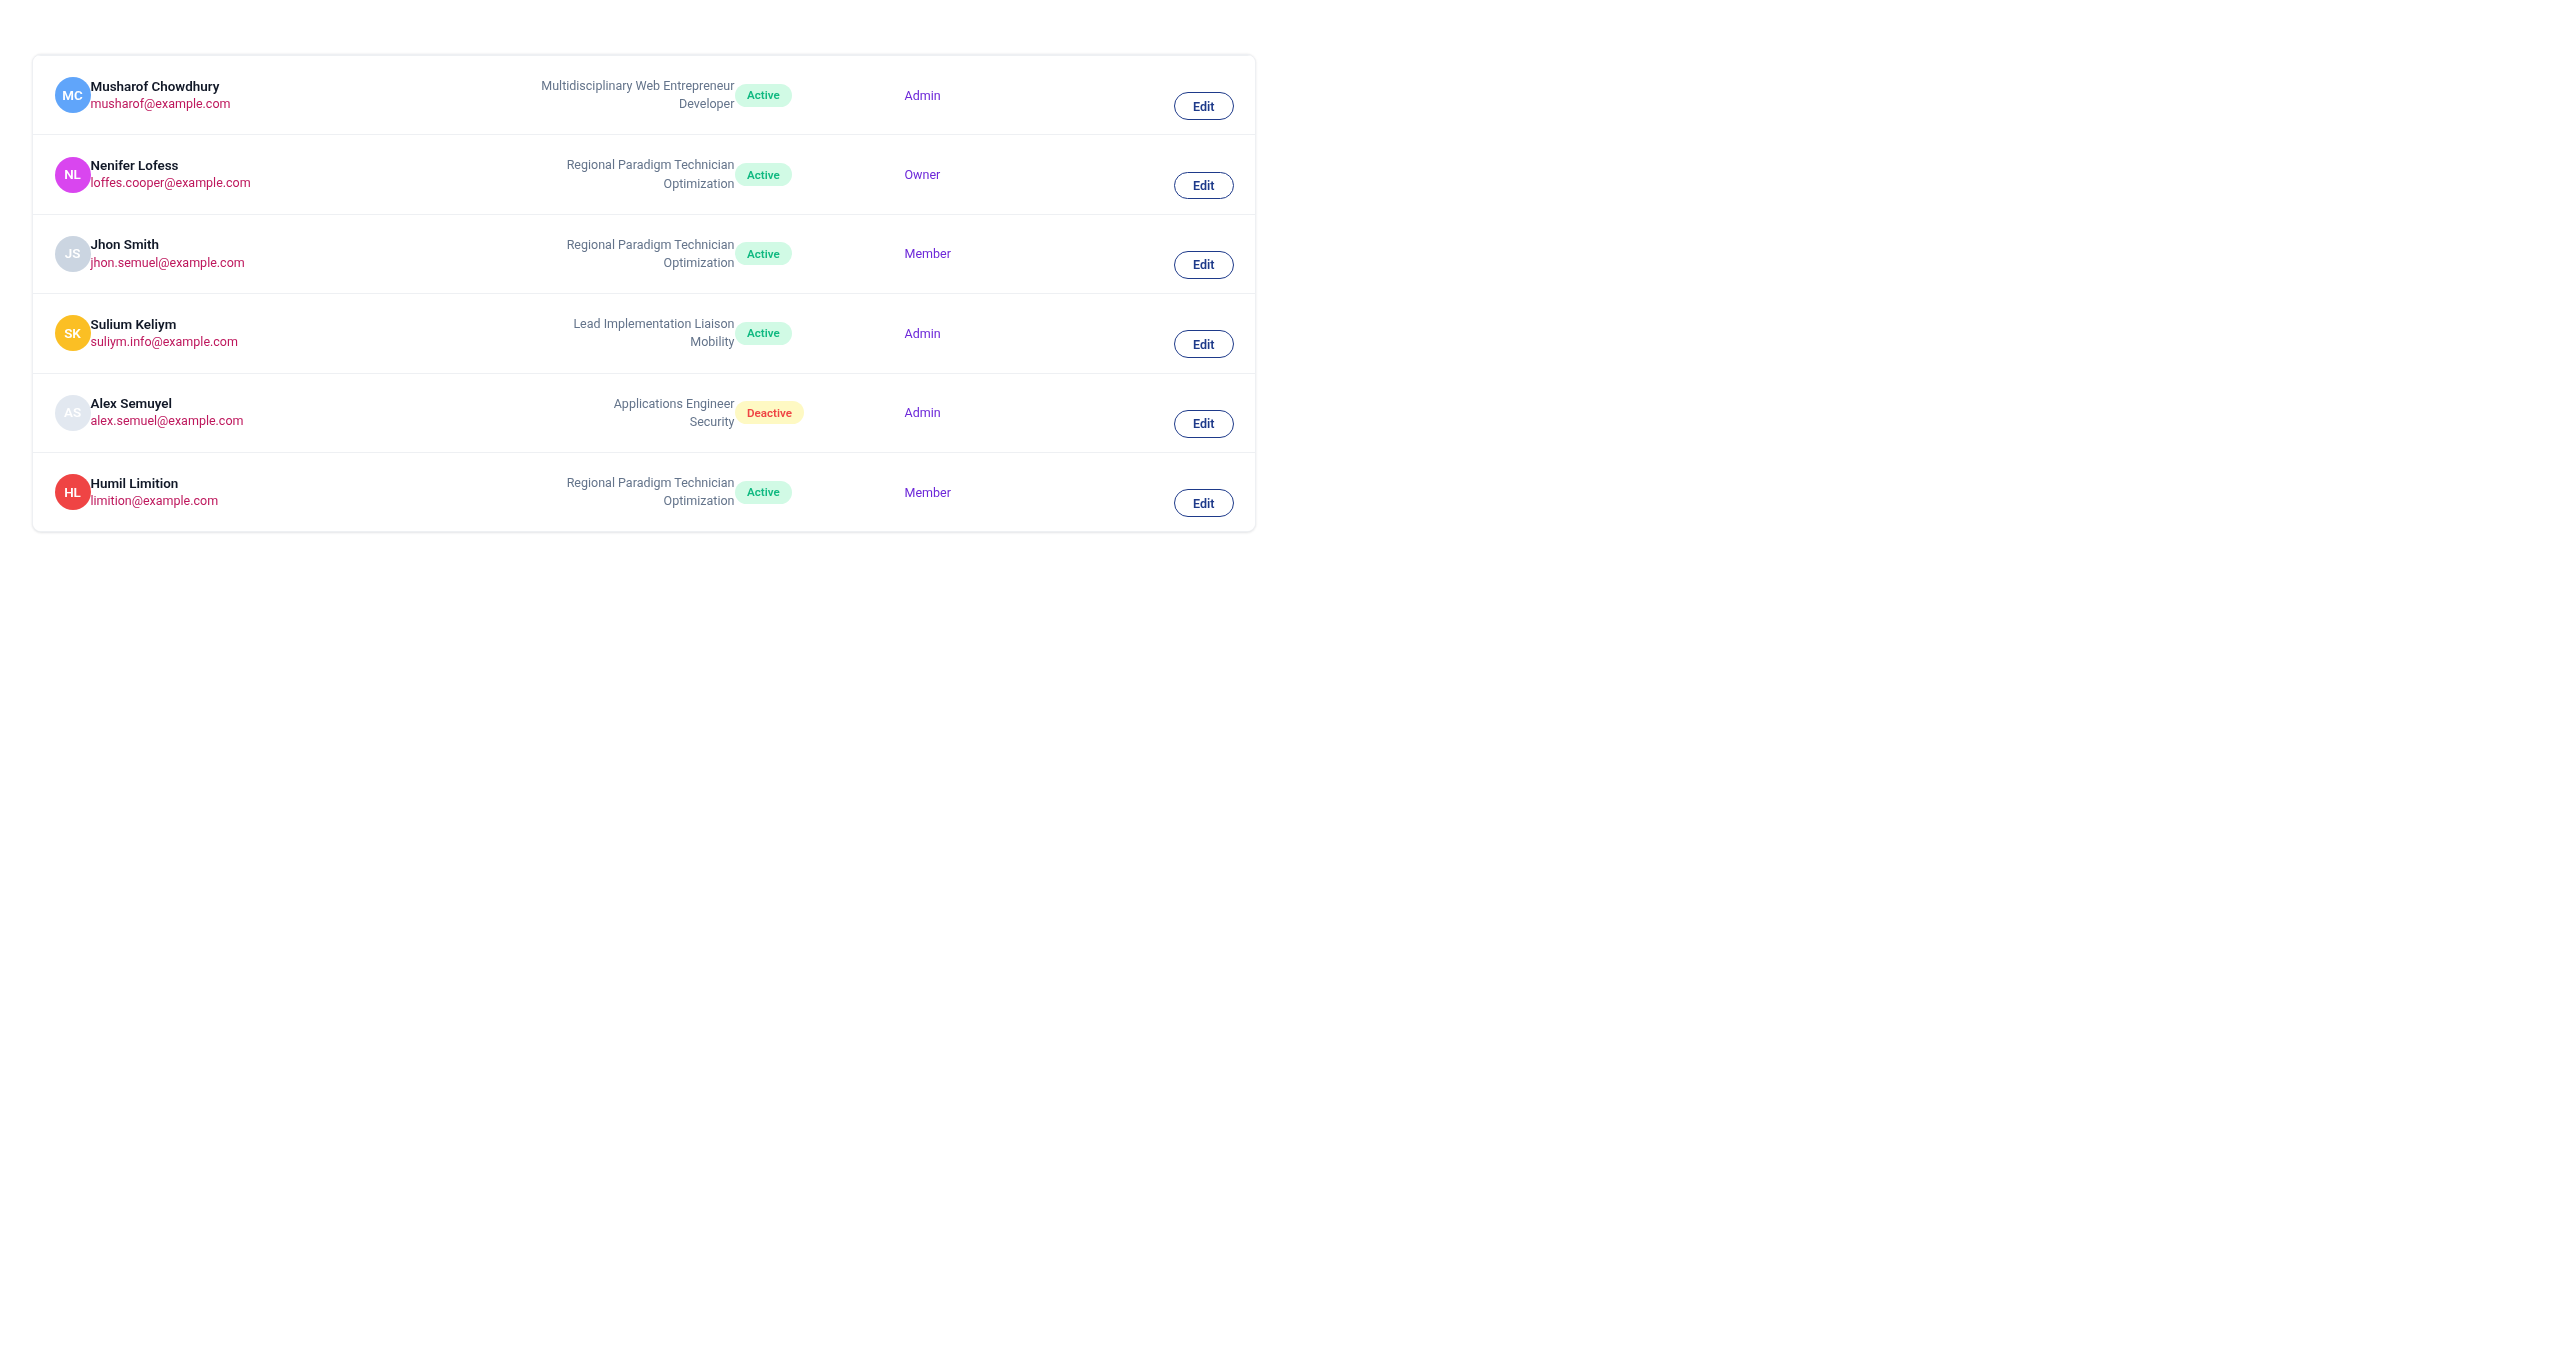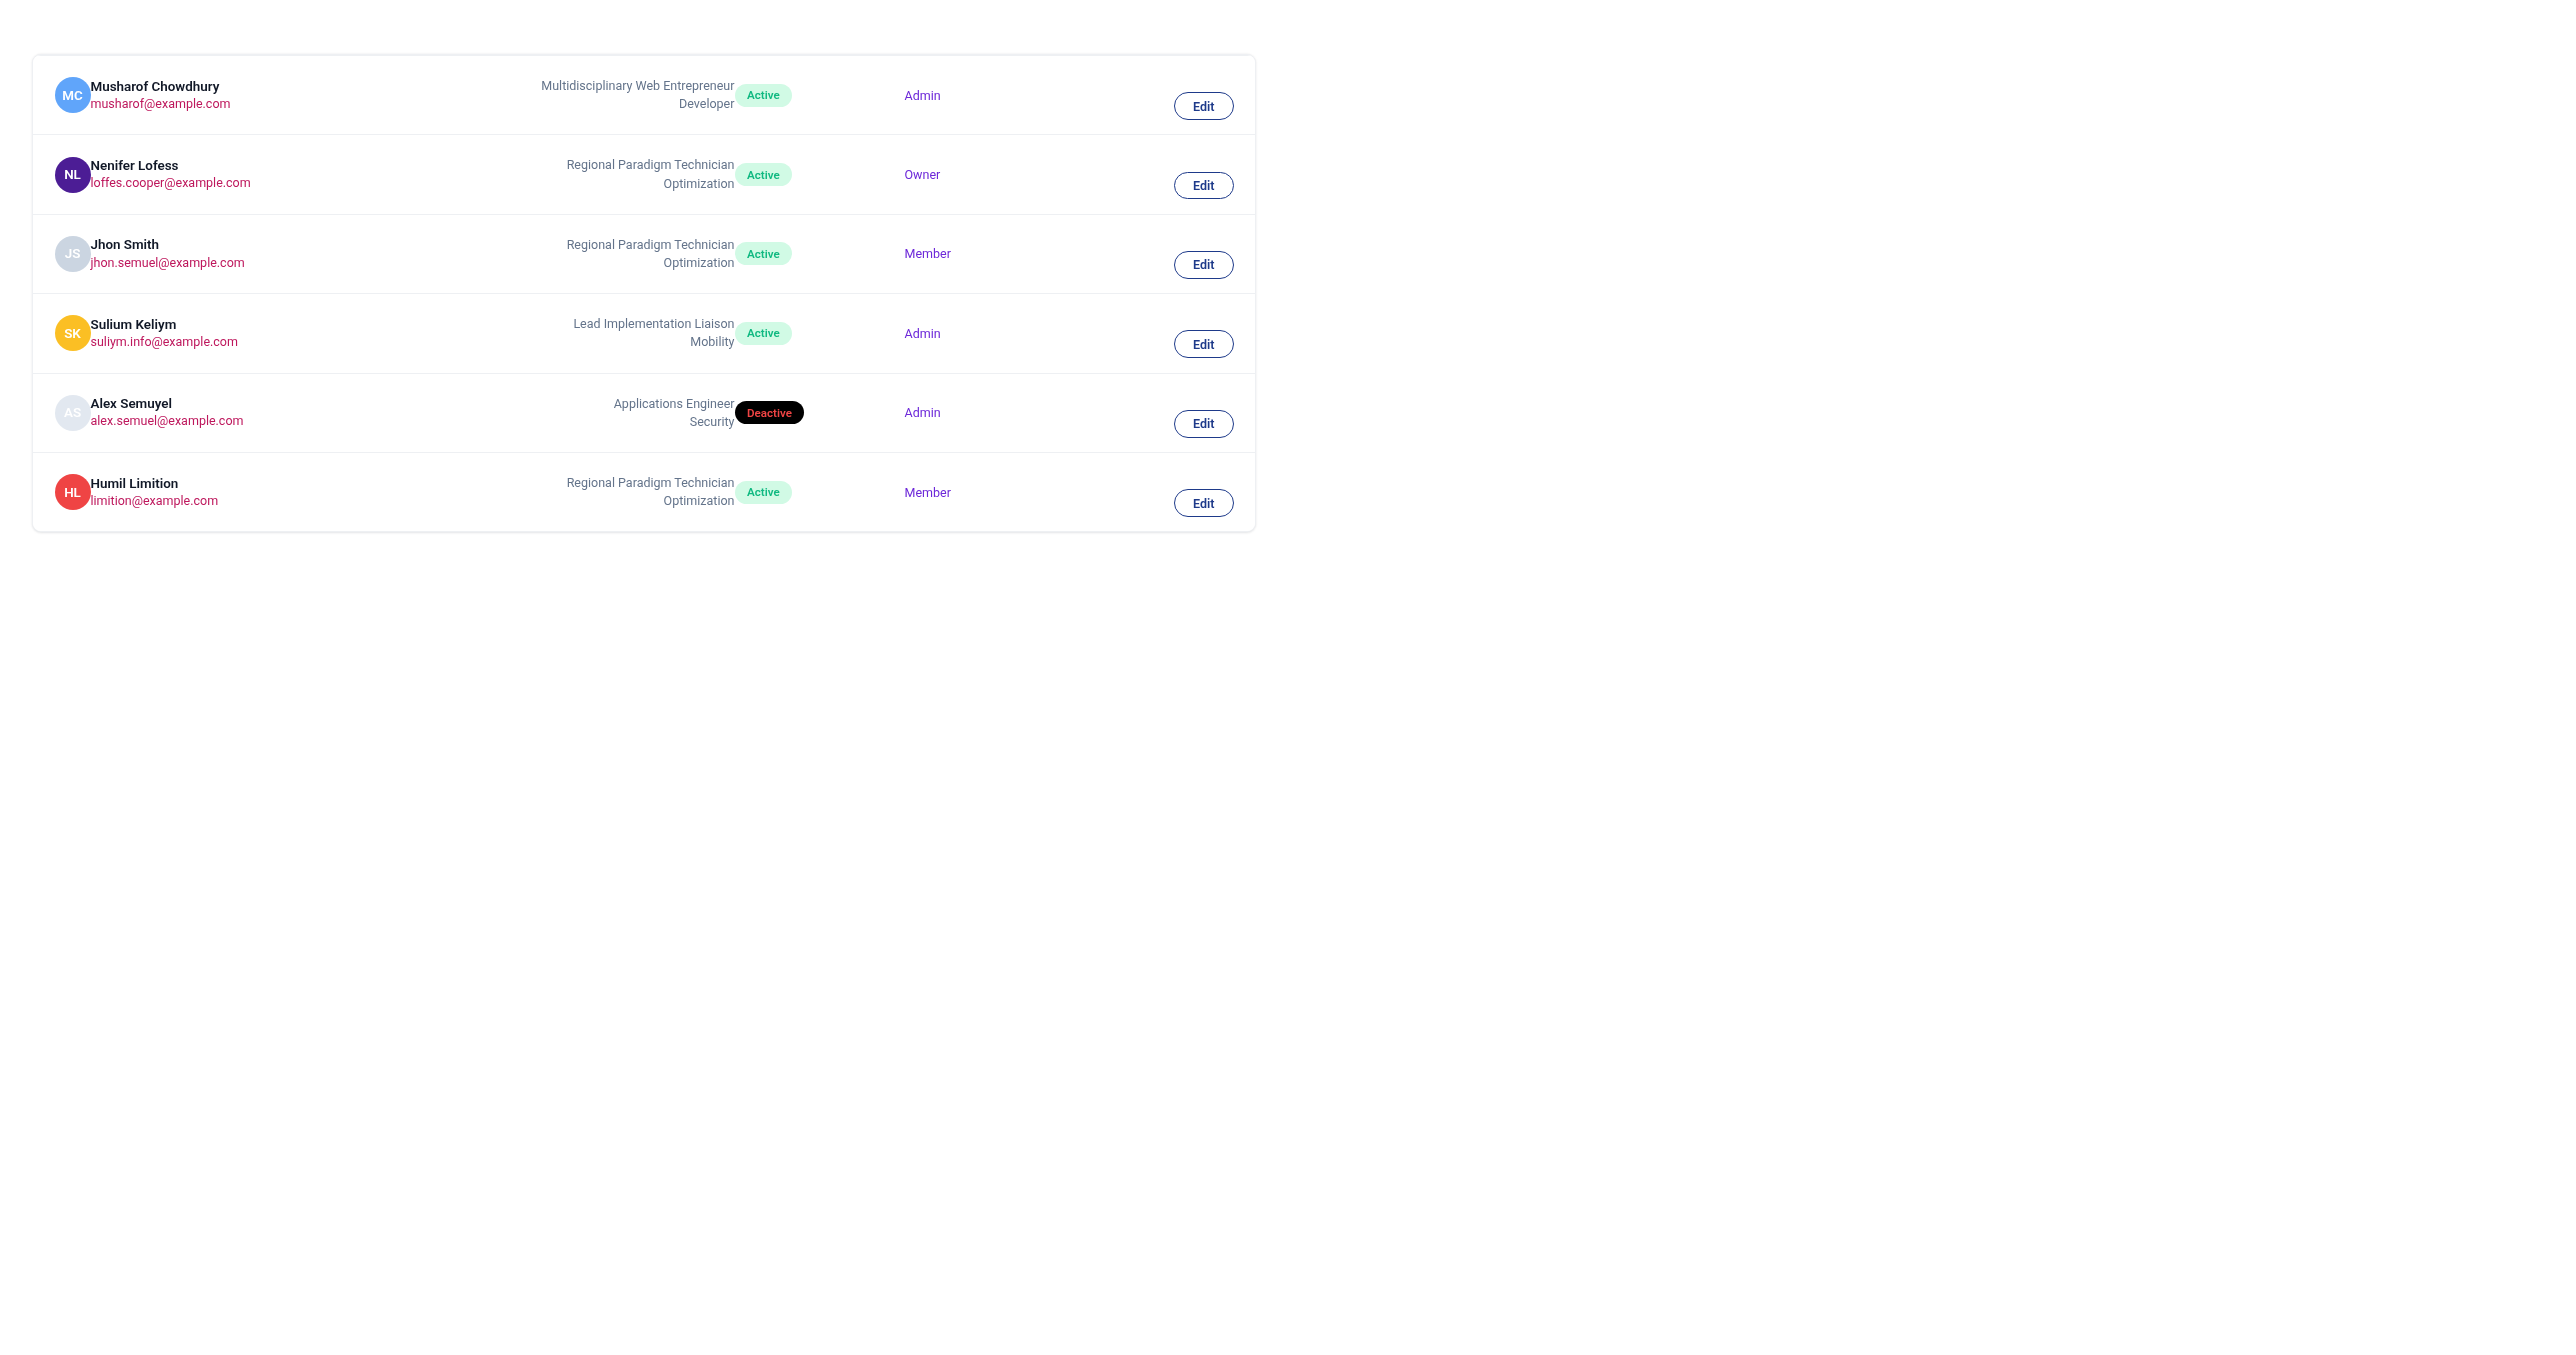--- a/index.html
+++ b/index.html
@@ -86,21 +86,21 @@
     border-radius: 894px;
     font-size: 11.6px;
     font-weight: 600;
     width: fit-content;
   }
   .badge.active {
     background: #d1fae5;
     color: #10b981;
   }
   .badge.deactive {
-    background: #000000;
+    background: #fef9c3;
     color: #ef4444;
   }
   .role {
     font-size: 12.5px;
     color: #6d28d9;
   }
   .action-cell {
     display: flex;
     justify-content: flex-end;
     margin-top: 22px;
@@ -135,21 +135,21 @@
           <div class="title-line">Developer</div>
         </div>
         <div><span class="badge active">Active</span></div>
         <div class="role">Admin</div>
         <div class="action-cell">
           <button class="edit-btn">Edit</button>
         </div>
       </div>
       <div class="row">
         <div class="user-cell">
-          <div class="avatar" style="background: #4c1d95;">NL</div>
+          <div class="avatar" style="background: #d946ef;">NL</div>
           <div>
             <div class="user-name">Nenifer Lofess</div>
             <div class="user-email">loffes.cooper@example.com</div>
           </div>
         </div>
         <div>
           <div class="title-line">Regional Paradigm Technician</div>
           <div class="title-line">Optimization</div>
         </div>
         <div><span class="badge active">Active</span></div>

